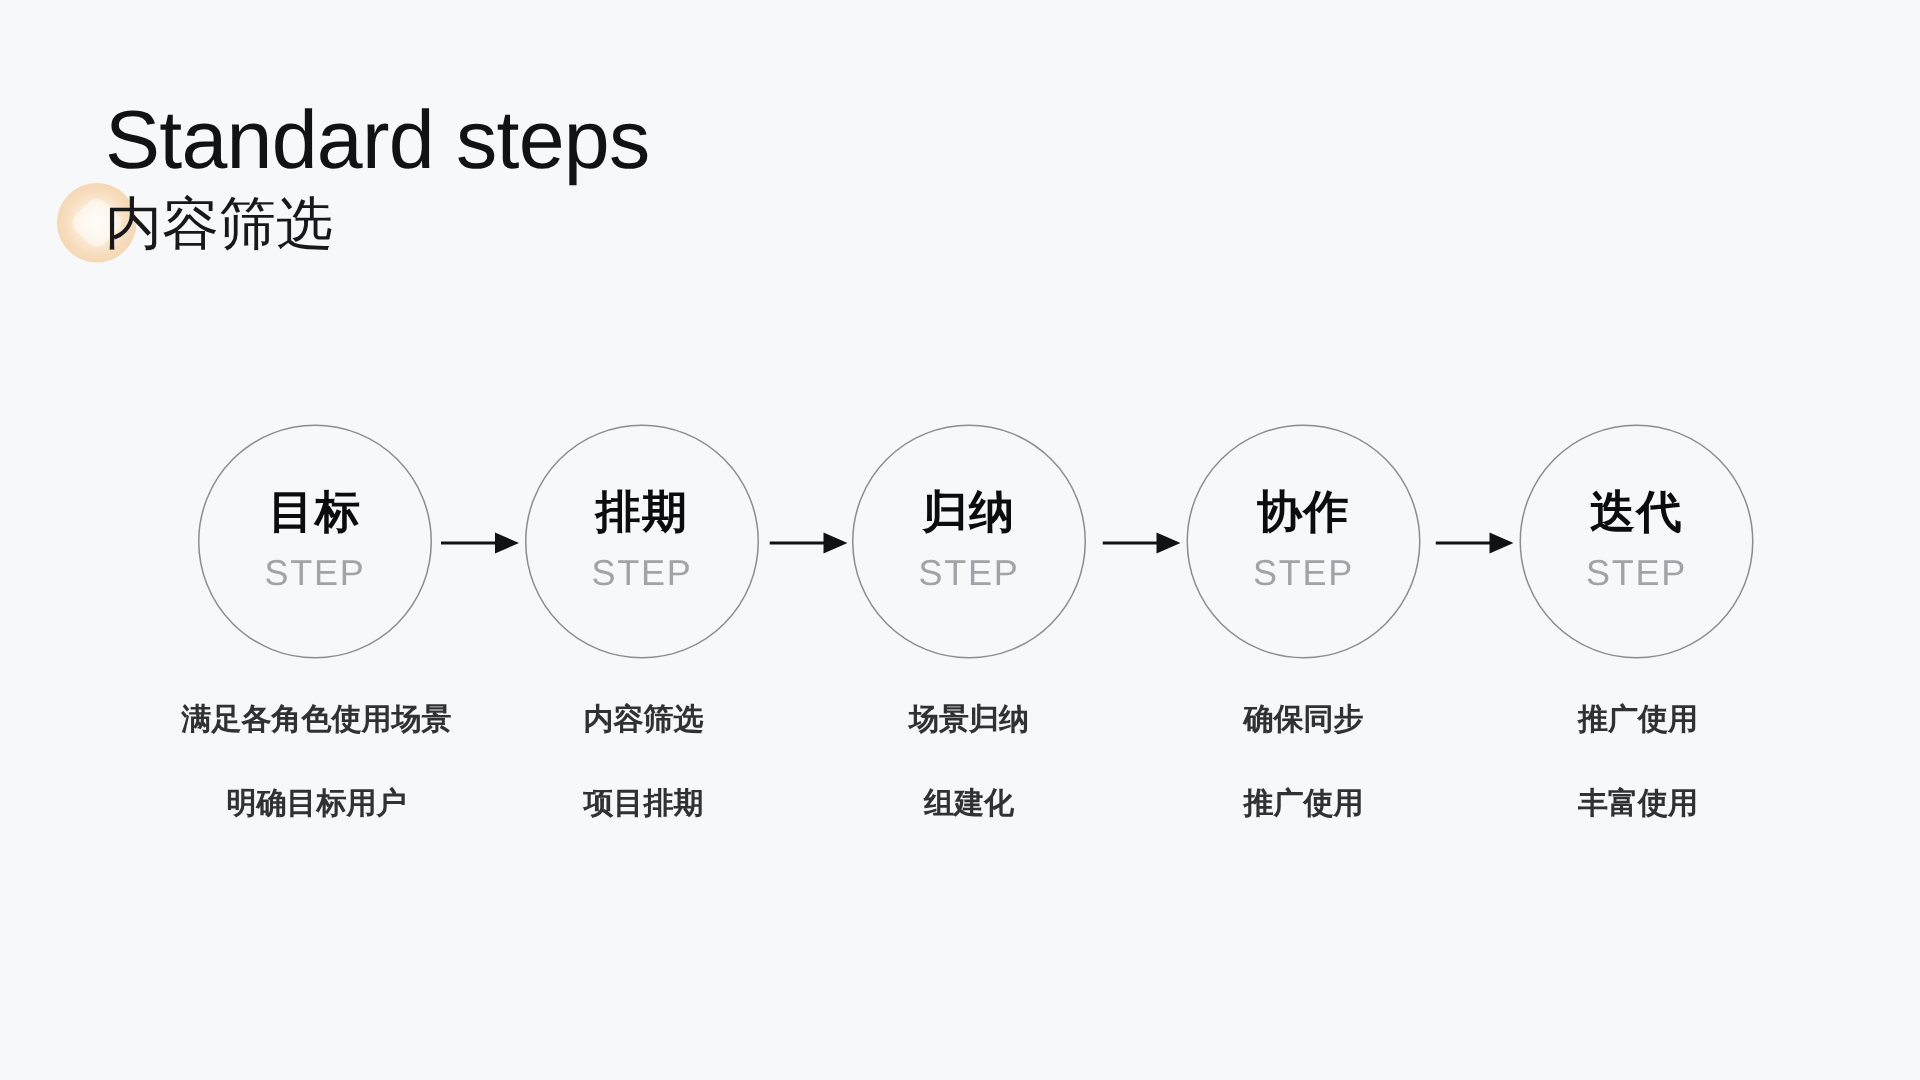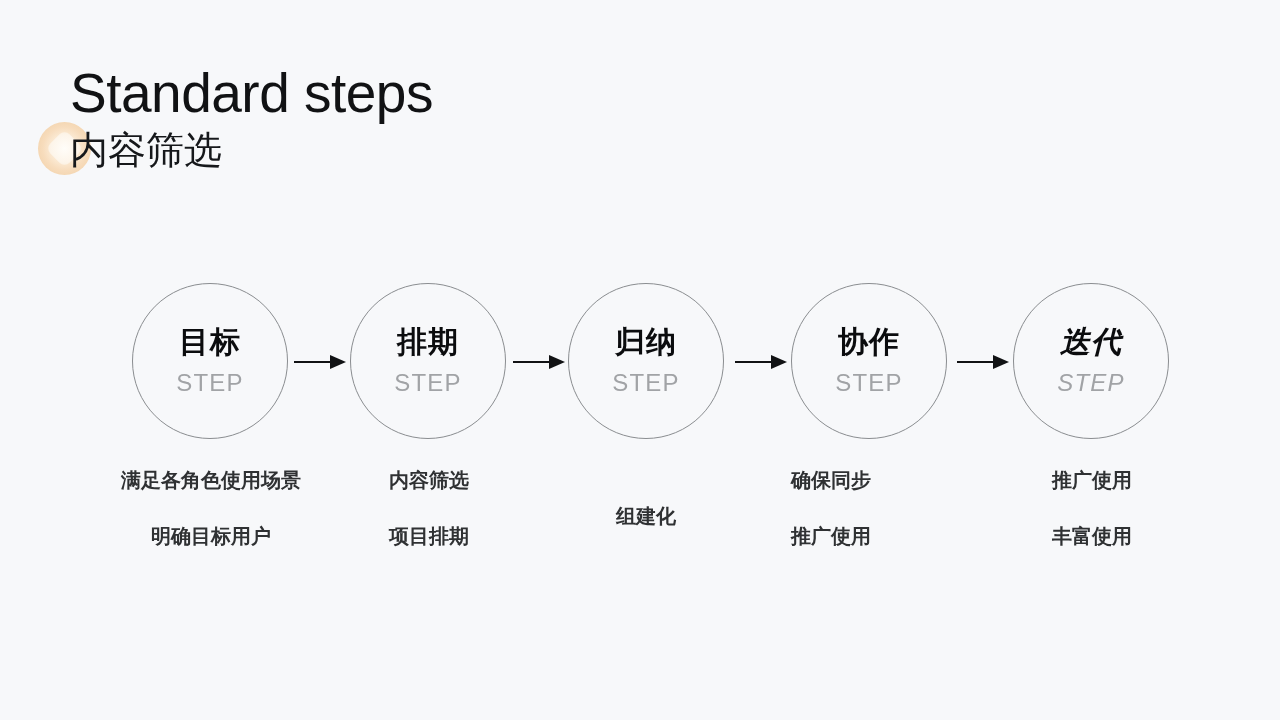--- a/index.html
+++ b/index.html
@@ -223,21 +223,21 @@
       </div>
     </div>
 
     <div class="arrow" style="left:957px;">
       <svg width="52" height="18" viewBox="0 0 52 18" aria-hidden="true">
         <line x1="0" y1="9" x2="38" y2="9" stroke="#111214" stroke-width="2"></line>
         <polygon points="36,2 52,9 36,16" fill="#111214"></polygon>
       </svg>
     </div>
 
-    <div class="step-node" style="left:1013px;font-style:italic;">
+    <div class="step-node" style="left:1013px;">
       <div class="step-circle">
         <div class="step-label">迭代</div>
         <div class="step-sub">STEP</div>
       </div>
     </div>
 
   </div>
 
   <div class="captions">
 
@@ -245,24 +245,25 @@
       <div class="caption-line">满足各角色使用场景</div>
       <div class="caption-line second">明确目标用户</div>
     </div>
 
     <div class="caption-group" style="left:299px;">
       <div class="caption-line">内容筛选</div>
       <div class="caption-line second">项目排期</div>
     </div>
 
     <div class="caption-group" style="left:516px;">
+      <div class="caption-line">场景归纳</div>
       <div class="caption-line second">组建化</div>
     </div>
 
-    <div class="caption-group" style="left:701px;">
+    <div class="caption-group" style="left:739px;">
       <div class="caption-line">确保同步</div>
       <div class="caption-line second">推广使用</div>
     </div>
 
     <div class="caption-group" style="left:962px;">
       <div class="caption-line">推广使用</div>
       <div class="caption-line second">丰富使用</div>
     </div>
 
   </div>

